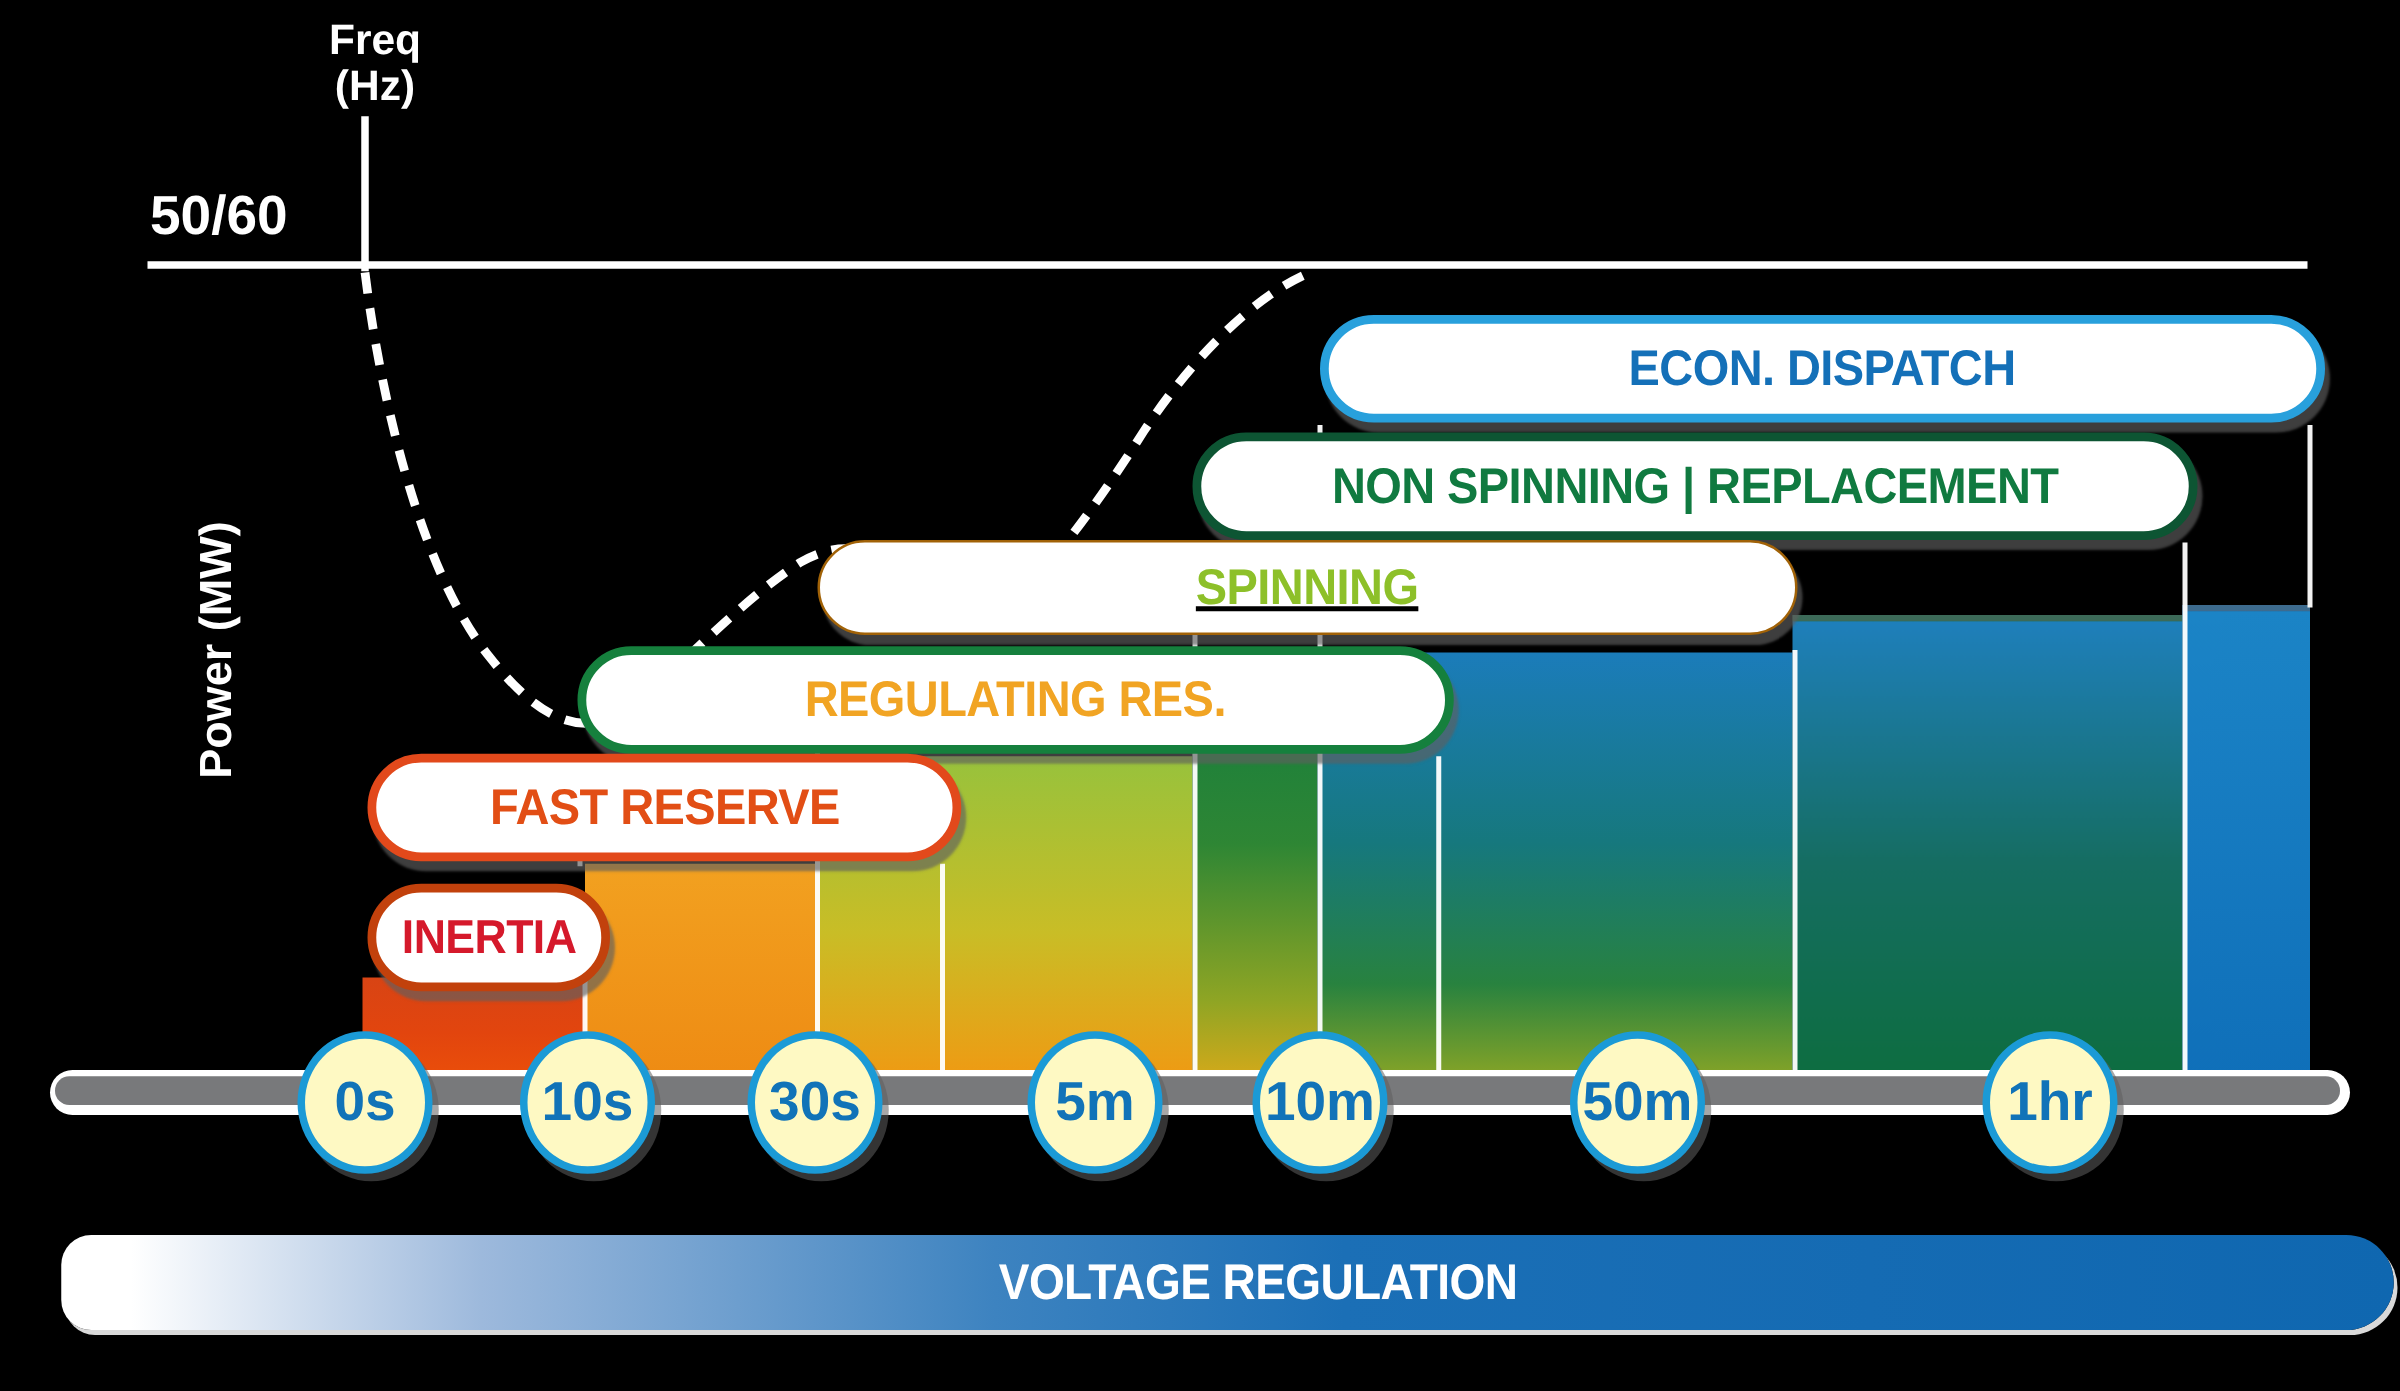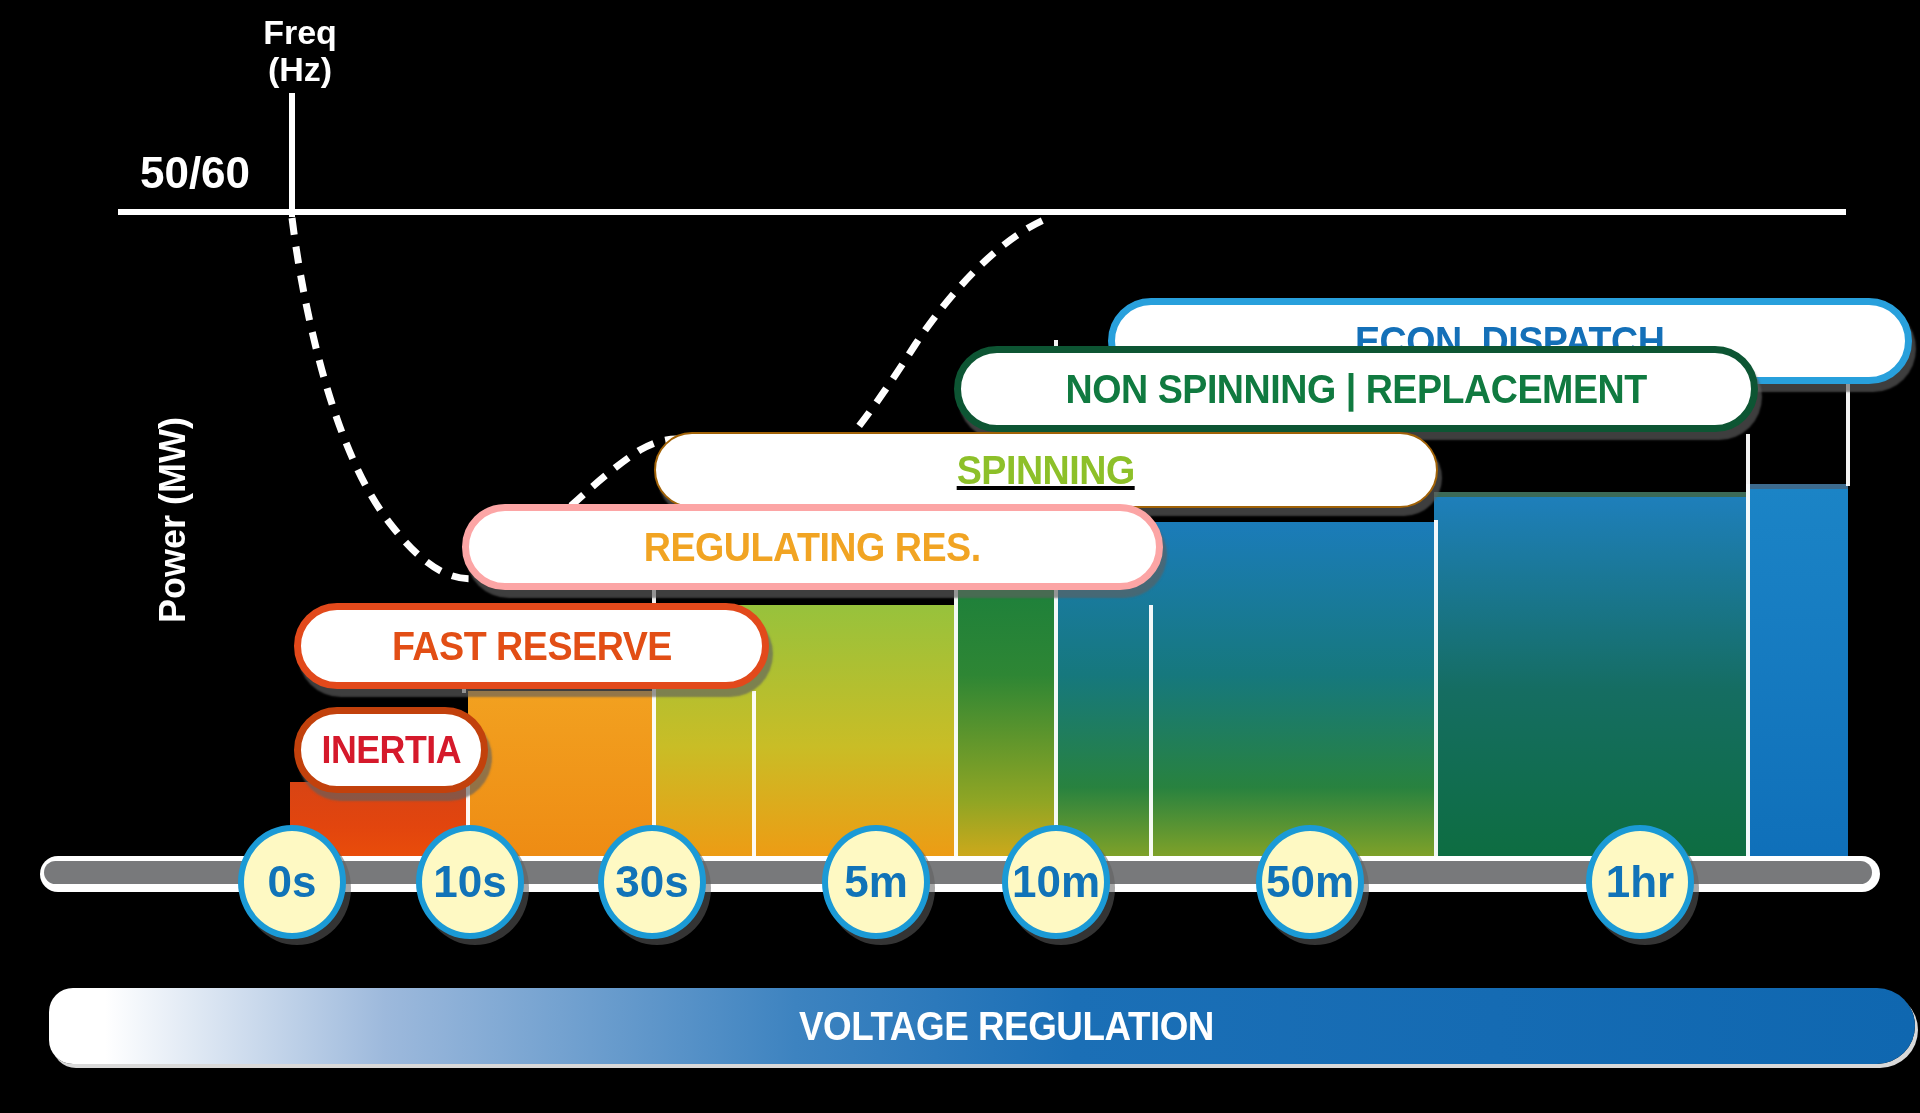--- a/index.html
+++ b/index.html
@@ -6,21 +6,21 @@
   #stage{position:relative;width:1920px;height:1113px;background:#000;overflow:hidden;
          font-family:"Liberation Sans","DejaVu Sans",sans-serif;}
   .abs{position:absolute;}
 
   
   #h-line{left:118px;top:209px;width:1728px;height:6px;background:#fff;z-index:2;}
   #v-axis{left:289px;top:93px;width:6px;height:124px;background:#fff;z-index:2;}
   #freq-label{left:230px;top:14px;width:140px;color:#fff;font-weight:bold;font-size:34px;
               line-height:37px;text-align:center;z-index:3;}
   #ref-label{left:120px;top:148px;width:150px;color:#fff;font-weight:bold;font-size:44px;
-             text-align:center;z-index:3;}
+             text-align:left;z-index:3;}
   #y-label{left:40px;top:385px;width:270px;height:40px;color:#fff;font-weight:bold;font-size:36px;
            text-align:center;transform:rotate(-90deg);transform-origin:center;z-index:3;
            top:500px;left:37px;}
 
   
   #trace-svg{left:0;top:0;width:1920px;height:1113px;z-index:2;pointer-events:none;}
 
   
   .bar{position:absolute;bottom:0;z-index:1;}
   #bar-a{left:290px;top:782px;width:178px;height:80px;
@@ -49,27 +49,27 @@
   #ld-1149{left:1149px;top:605px;height:257px;}
   #ld-1434{left:1434px;top:520px;height:342px;}
   #ld-1746{left:1746px;top:434px;height:428px;}
   #ld-1846{left:1846px;top:340px;height:146px;}
 
   
   .pill{position:absolute;height:72px;background:#fff;border-radius:44px;z-index:3;
         display:flex;align-items:center;justify-content:center;
         box-shadow:4px 8px 2px rgba(95,95,95,.65);}
   .pill span{font-weight:bold;font-size:40px;letter-spacing:-.5px;transform:scaleX(.94);white-space:nowrap;}
-  #pill-econ    {left:1108px;top:252px;width:790px;border:7px solid #28a0dc;margin-top:46px;}
+  #pill-econ    {left:1056px;top:252px;width:790px;border:7px solid #28a0dc;}
   #pill-econ span{color:#1470b8;}
   #pill-nonspin {left:954px; top:346px;width:790px;border:7px solid #0d5533;}
   #pill-nonspin span{color:#107a40;}
   #pill-spin    {left:654px; top:432px;width:780px;border:2px solid #a16207;text-decoration:underline;}
   #pill-spin span{color:#8dc029;}
-  #pill-reg     {left:462px; top:504px;width:687px;border:7px solid #fca5a5;}
+  #pill-reg     {left:462px; top:517px;width:687px;border:7px solid #15803d;}
   #pill-reg span{color:#f1a423;}
   #pill-fast    {left:294px; top:603px;width:461px;border:7px solid #e2491b;}
   #pill-fast span{color:#e24e15;}
   #pill-inertia {left:294px; top:694px;width:180px;border:7px solid #c2410c;margin-top:13px;}
   #pill-inertia span{color:#d5192b;font-size:38px;}
 
   
   #base-white{left:40px;top:856px;width:1840px;height:36px;background:#fff;border-radius:18px;z-index:3;}
   #base-gray {left:44px;top:861px;width:1828px;height:23px;background:#78797b;border-radius:12px;z-index:4;}
 

